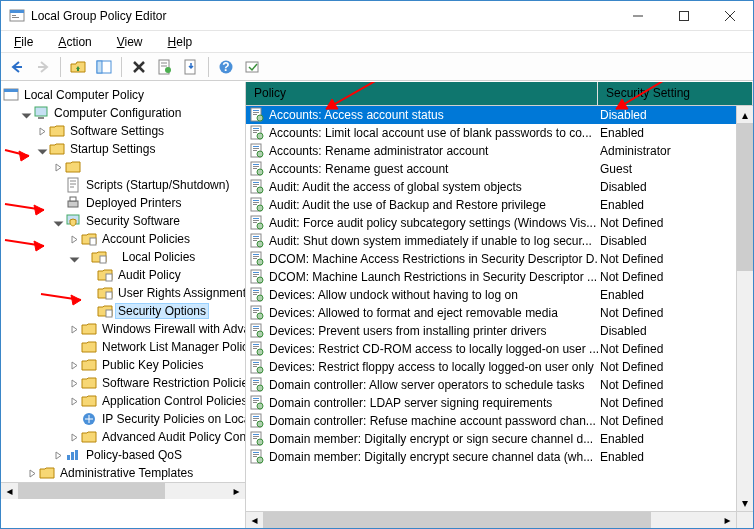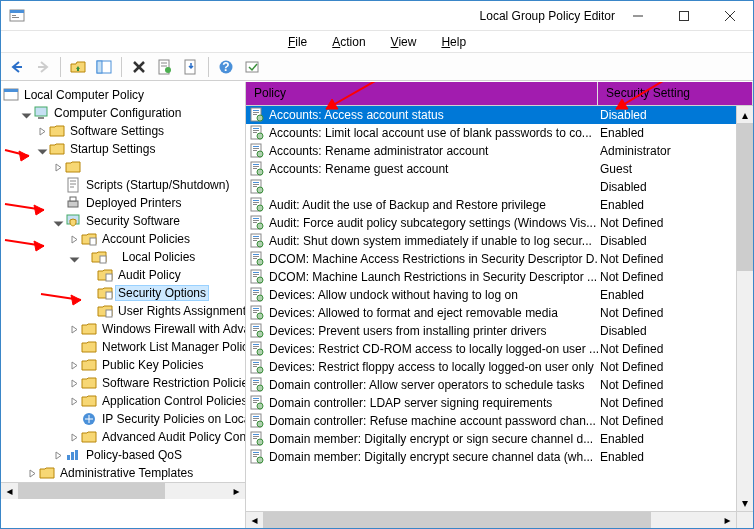--- a/index.html
+++ b/index.html
@@ -1,37 +1,37 @@
 <!DOCTYPE html>
 <html><head>
 <meta charset="utf-8">
 <style>
   * { box-sizing: border-box; font-family: "Segoe UI", Tahoma, sans-serif; font-size: 12px; }
   html, body { margin: 0; padding: 0; }
   .window { width: 754px; height: 529px; background: #fff; border: 1px solid #3a86c8; position: relative; display: flex; flex-direction: column; overflow: hidden; }
-  .titlebar { height: 30px; display: flex; align-items: center; padding: 0 0 0 8px; background: #fff; border-bottom: 1px solid #e5e5e5; text-align: right; }
+  .titlebar { height: 30px; display: flex; align-items: center; padding: 0 0 0 8px; background: #fff; border-bottom: 1px solid #e5e5e5; }
   .titlebar-icon { width: 16px; height: 16px; margin-right: 6px; }
   .titlebar-text { flex: 1; color: #000; }
   .tb-btn { width: 46px; height: 29px; display: flex; align-items: center; justify-content: center; color: #333; }
-  .menubar { height: 22px; display: flex; align-items: center; padding: 0 6px; gap: 11px; border-bottom: 1px solid #e5e5e5; justify-content: center; }
+  .menubar { height: 22px; display: flex; align-items: center; padding: 0 6px; gap: 11px; border-bottom: 1px solid #e5e5e5; }
   .menu-item { padding: 2px 7px; }
   .menu-item u { text-decoration: underline; }
   .toolbar { height: 28px; display: flex; align-items: center; padding: 0 4px; gap: 2px; border-bottom: 1px solid #d0d0d0; background: #fdfdfd; }
   .tool-btn { width: 24px; height: 24px; display: flex; align-items: center; justify-content: center; border: 1px solid transparent; }
   .tool-sep { width: 1px; height: 20px; background: #ccc; margin: 0 3px; }
   .content { flex: 1; display: flex; overflow: hidden; border-top: 1px solid #fff; }
   .tree-pane { width: 245px; overflow: auto; border-right: 1px solid #d0d0d0; padding: 4px 0; background: #fff; position: relative; }
   .tree-row { display: flex; align-items: center; height: 18px; white-space: nowrap; padding-right: 4px; position: relative; }
   .tree-row.sel .label { background: #cce8ff; outline: 1px solid #99d1ff; }
   .expander { width: 14px; height: 14px; display: flex; align-items: center; justify-content: center; color: #666; flex-shrink: 0; }
   .expander.open svg { transform: rotate(45deg); }
   .ticon { width: 16px; height: 16px; margin-right: 3px; flex-shrink: 0; }
   .label { padding: 0 2px; }
   .list-pane { flex: 1; display: flex; flex-direction: column; overflow: hidden; position: relative; }
-  .list-header { height: 24px; display: flex; border-bottom: 1px solid #d0d0d0; background: #a21caf; }
+  .list-header { height: 24px; display: flex; border-bottom: 1px solid #d0d0d0; background: #0f766e; }
   .lh-col { padding: 4px 8px; border-right: 1px solid #e0e0e0; text-align: left; font-weight: normal; color: #000; }
   .lh-col.c1 { width: 352px; }
   .lh-col.c2 { flex: 1; }
   .list-body { flex: 1; overflow: auto; }
   .list-row { display: flex; align-items: center; height: 18px; white-space: nowrap; }
   .list-row.sel { background: #0078d7; color: #fff; }
   .lc1 { width: 352px; display: flex; align-items: center; padding-left: 3px; overflow: hidden; text-overflow: ellipsis; }
   .lc2 { flex: 1; padding-left: 2px; overflow: hidden; text-overflow: ellipsis; }
   .policy-icon { width: 16px; height: 16px; margin-right: 4px; flex-shrink: 0; }
   .hscroll { height: 17px; background: #f0f0f0; border-top: 1px solid #d0d0d0; display: flex; }
@@ -250,35 +250,35 @@
             <span class="label">Local Policies</span>
           </div>
           <div class="tree-row" style="padding-left: 82px;">
             <span class="expander"></span>
             <svg viewBox="0 0 16 16" class="ticon">
               <path d="M1 4h5l1-1h8v10H1z" fill="#f7d774" stroke="#b8860b"></path>
               <rect x="9" y="7" width="6" height="7" fill="#fff" stroke="#888"></rect>
             </svg>
             <span class="label">Audit Policy</span>
           </div>
+          <div class="tree-row" style="padding-left: 82px;">
+            <span class="expander"></span>
+            <svg viewBox="0 0 16 16" class="ticon">
+              <path d="M1 4h5l1-1h8v10H1z" fill="#f7d774" stroke="#b8860b"></path>
+              <rect x="9" y="7" width="6" height="7" fill="#fff" stroke="#888"></rect>
+            </svg>
+            <span class="label">User Rights Assignment</span>
+          </div>
           <div class="tree-row sel" style="padding-left: 82px;">
             <span class="expander"></span>
             <svg viewBox="0 0 16 16" class="ticon">
               <path d="M1 4h5l1-1h8v10H1z" fill="#f7d774" stroke="#b8860b"></path>
               <rect x="9" y="7" width="6" height="7" fill="#fff" stroke="#888"></rect>
             </svg>
             <span class="label">Security Options</span>
-          </div>
-          <div class="tree-row" style="padding-left: 82px;">
-            <span class="expander"></span>
-            <svg viewBox="0 0 16 16" class="ticon">
-              <path d="M1 4h5l1-1h8v10H1z" fill="#f7d774" stroke="#b8860b"></path>
-              <rect x="9" y="7" width="6" height="7" fill="#fff" stroke="#888"></rect>
-            </svg>
-            <span class="label">User Rights Assignment</span>
           </div>
           <div class="tree-row" style="padding-left: 66px;">
             <span class="expander">
               <svg width="9" height="9" viewBox="0 0 9 9">
                 <path d="M2 1 L7 4.5 L2 8 Z" fill="none" stroke="#888"></path>
               </svg>
             </span>
             <svg viewBox="0 0 16 16" class="ticon">
               <path d="M1 4h5l1-1h8v10H1z" fill="#f7d774" stroke="#b8860b"></path>
             </svg>
@@ -437,20 +437,21 @@
           </div>
           <div class="list-row">
             <div class="lc1">
               <svg viewBox="0 0 16 16" class="policy-icon">
                 <rect x="2" y="1" width="10" height="13" fill="#fff" stroke="#888"></rect>
                 <rect x="4" y="3" width="6" height="1" fill="#4a90d9"></rect>
                 <rect x="4" y="5" width="6" height="1" fill="#888"></rect>
                 <rect x="4" y="7" width="4" height="1" fill="#888"></rect>
                 <circle cx="11" cy="11" r="3" fill="#b0d0b0" stroke="#3a8f3a"></circle>
               </svg>
+              <span>Audit: Audit the access of global system objects</span>
             </div>
             <div class="lc2">Disabled</div>
           </div>
           <div class="list-row">
             <div class="lc1">
               <svg viewBox="0 0 16 16" class="policy-icon">
                 <rect x="2" y="1" width="10" height="13" fill="#fff" stroke="#888"></rect>
                 <rect x="4" y="3" width="6" height="1" fill="#4a90d9"></rect>
                 <rect x="4" y="5" width="6" height="1" fill="#888"></rect>
                 <rect x="4" y="7" width="4" height="1" fill="#888"></rect>

